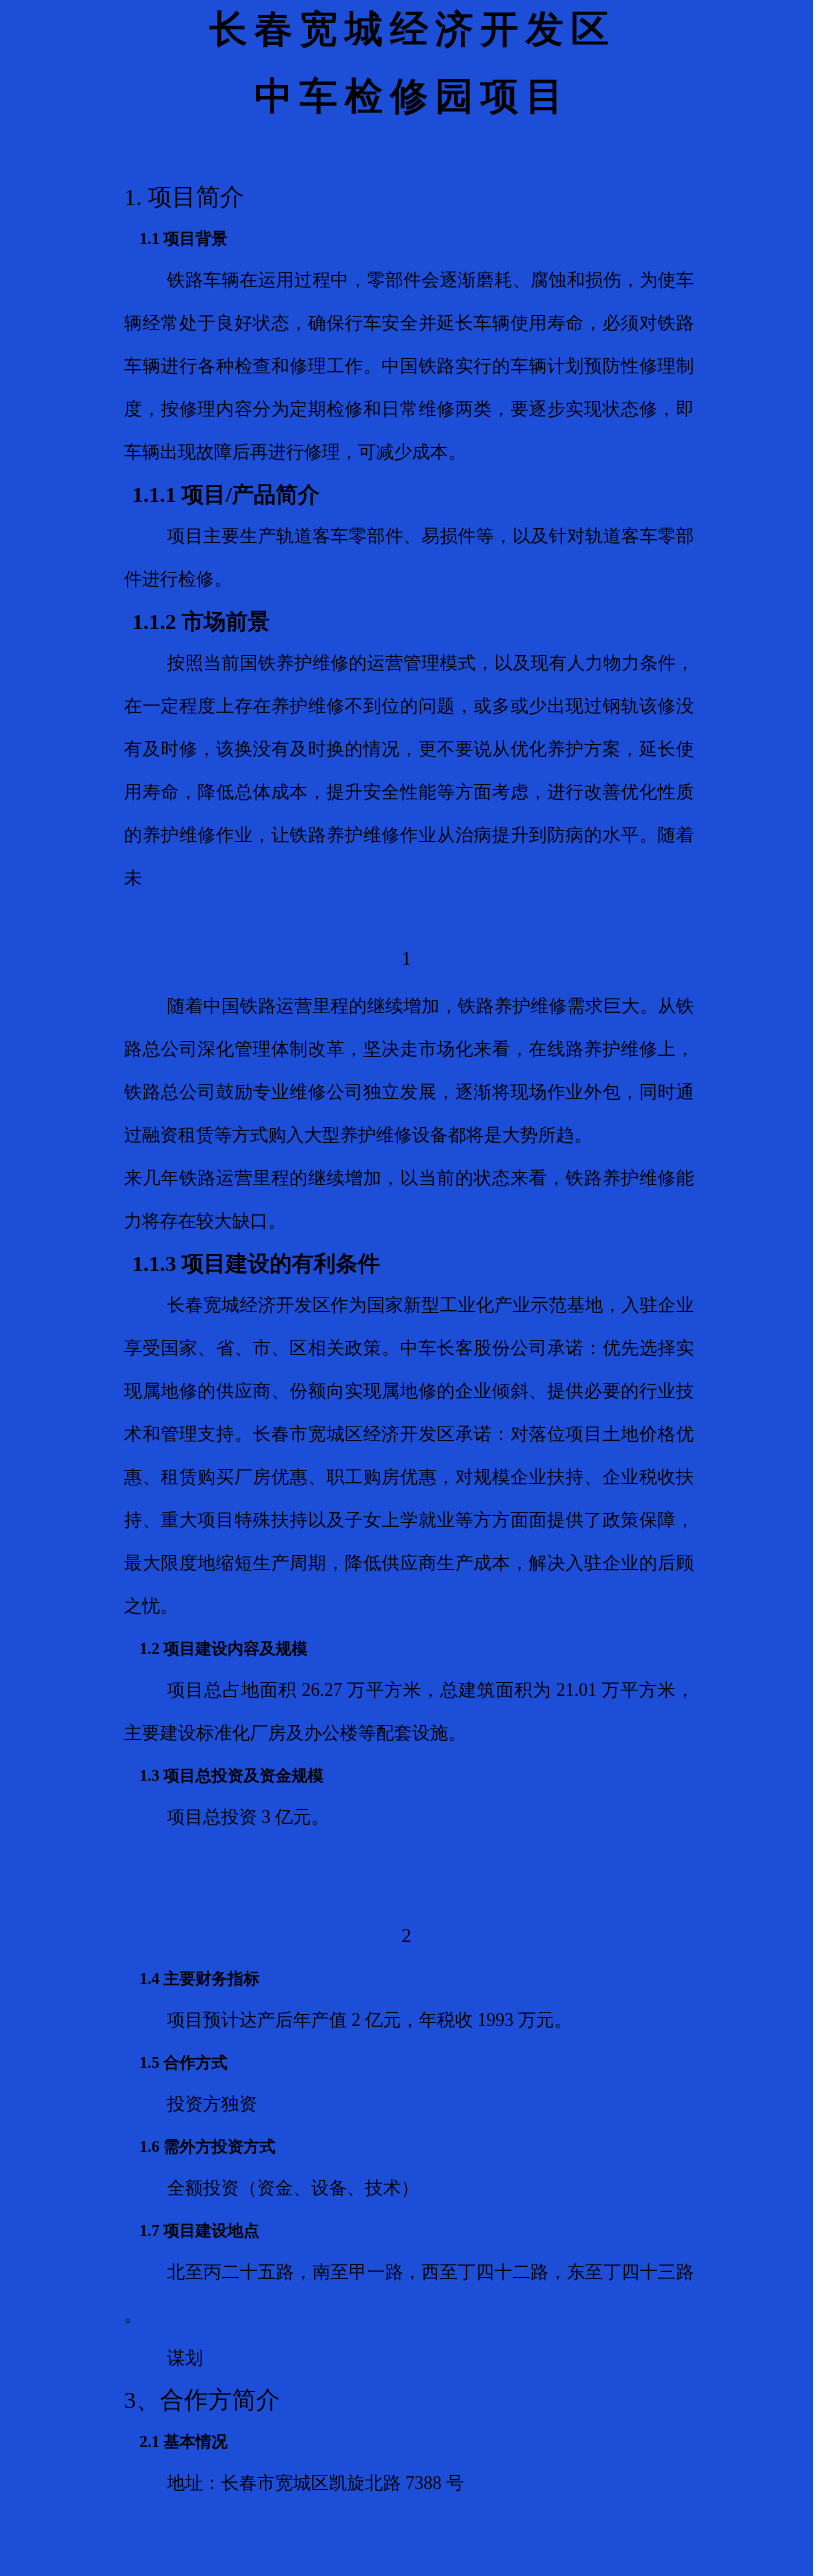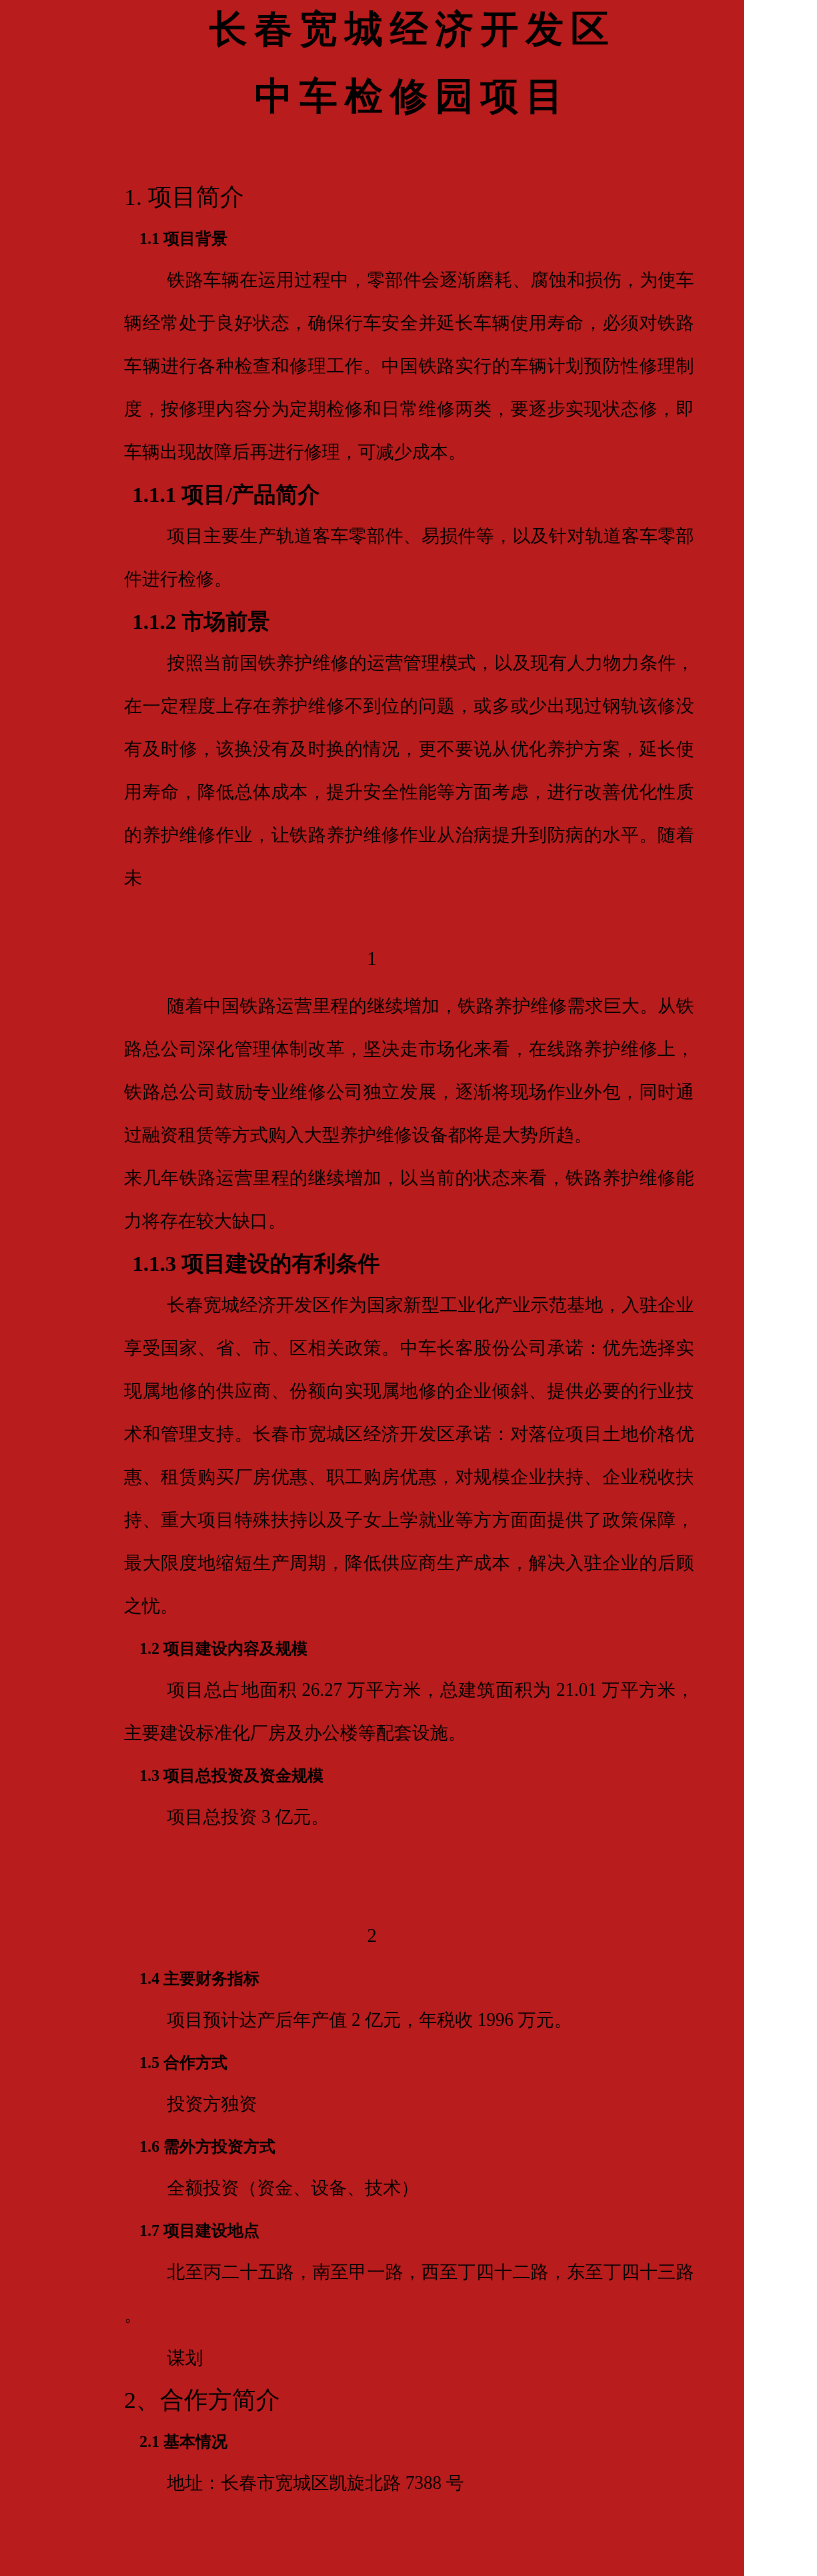--- a/index.html
+++ b/index.html
@@ -10,25 +10,25 @@
   body {
     width: 818px;
     height: 3906px;
     position: relative;
     font-family: "Liberation Serif", "DejaVu Serif", serif;
     color: #000000;
   }
   .page {
     position: absolute;
     left: 0;
-    width: 744px;
+    width: 813px;
     height: 977px;
     box-sizing: border-box;
     overflow: hidden;
-    background: #b91c1c;
+    background: #1d4ed8;
   }
   .page-1 { top: 0; }
   .page-2 { top: 977px; padding-top: 8.2px; }
   .page-3 { top: 1954px; padding-top: 4.1px; }
 
   .content {
     margin-left: 124px;
     width: 570px;
   }
 
@@ -114,27 +114,27 @@
         <div class="h2">1.2 项目建设内容及规模</div>
         <div class="para">项目总占地面积 26.27 万平方米，总建筑面积为 21.01 万平方米，主要建设标准化厂房及办公楼等配套设施。</div>
         <div class="h2">1.3 项目总投资及资金规模</div>
         <div class="para">项目总投资 3 亿元。</div>
       </div>
       <div class="page-number">2</div>
     </section>
     <section class="page page-3">
       <div class="content">
         <div class="h2">1.4 主要财务指标</div>
-        <div class="para">项目预计达产后年产值 2 亿元，年税收 1996 万元。</div>
+        <div class="para">项目预计达产后年产值 2 亿元，年税收 1993 万元。</div>
         <div class="h2">1.5 合作方式</div>
         <div class="para">投资方独资</div>
         <div class="h2">1.6 需外方投资方式</div>
         <div class="para">全额投资（资金、设备、技术）</div>
         <div class="h2">1.7 项目建设地点</div>
         <div class="para">北至丙二十五路，南至甲一路，西至丁四十二路，东至丁四十三路。</div>
         <div class="para">谋划</div>
-        <div class="h1">2、合作方简介</div>
+        <div class="h1">3、合作方简介</div>
         <div class="h2">2.1 基本情况</div>
         <div class="para">地址：长春市宽城区凯旋北路 7388 号</div>
       </div>
     </section>
   </div>
 
 
 </body></html>

